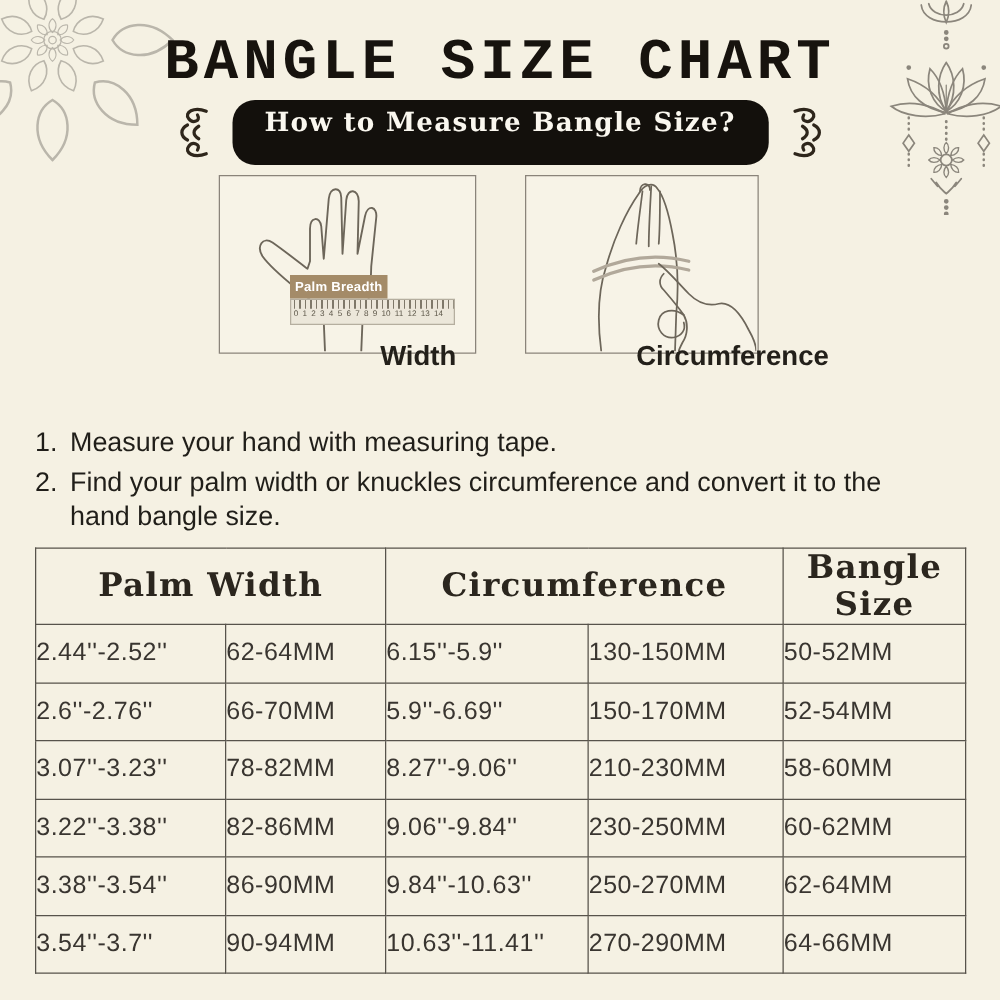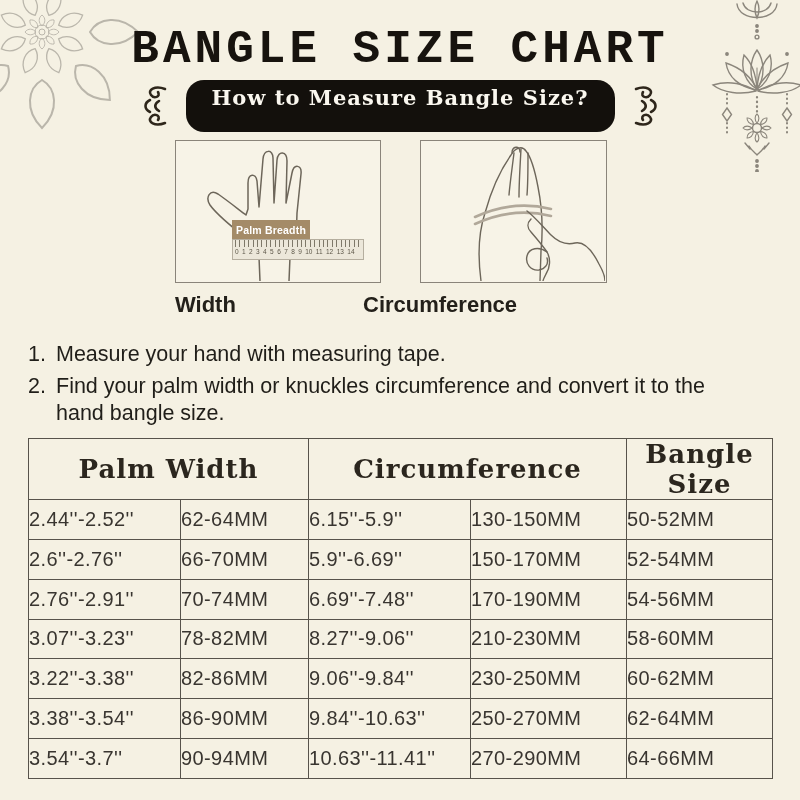--- a/index.html
+++ b/index.html
@@ -30,21 +30,21 @@
     font-weight:bold;font-size:21px;letter-spacing:1px;
   }
   
   .fig-box{
     position:absolute;top:140px;height:143px;background:#f7f3e7;
     border:1.5px solid #8a847a;box-sizing:border-box;
   }
   #fig-left{left:175px;width:206px;}
   #fig-right{left:420px;width:187px;}
   .caption{
-    position:absolute;top:292px;text-align:left;
+    position:absolute;top:272px;text-align:right;
     font-weight:bold;font-size:22px;color:#23201a;
   }
   #cap-left{left:175px;width:190px;}
   #cap-right{left:363px;width:300px;}
   .subcaption{font-size:15px;font-weight:bold;letter-spacing:0;margin-top:1px;color:#23201a;}
   
   .palm-tag{
     position:absolute;left:56px;top:79px;width:78px;height:19px;
     background:#a48b68;color:#ffffff;font-size:10.5px;font-weight:bold;
     display:flex;align-items:center;justify-content:center;letter-spacing:.2px;
@@ -292,27 +292,20 @@
       <td>50-52MM</td>
     </tr>
     <tr>
       <td>2.6''-2.76''</td>
       <td>66-70MM</td>
       <td>5.9''-6.69''</td>
       <td>150-170MM</td>
       <td>52-54MM</td>
     </tr>
     <tr>
-      <td>2.76''-2.91''</td>
-      <td>70-74MM</td>
-      <td>6.69''-7.48''</td>
-      <td>170-190MM</td>
-      <td>54-56MM</td>
-    </tr>
-    <tr>
       <td>3.07''-3.23''</td>
       <td>78-82MM</td>
       <td>8.27''-9.06''</td>
       <td>210-230MM</td>
       <td>58-60MM</td>
     </tr>
     <tr>
       <td>3.22''-3.38''</td>
       <td>82-86MM</td>
       <td>9.06''-9.84''</td>

